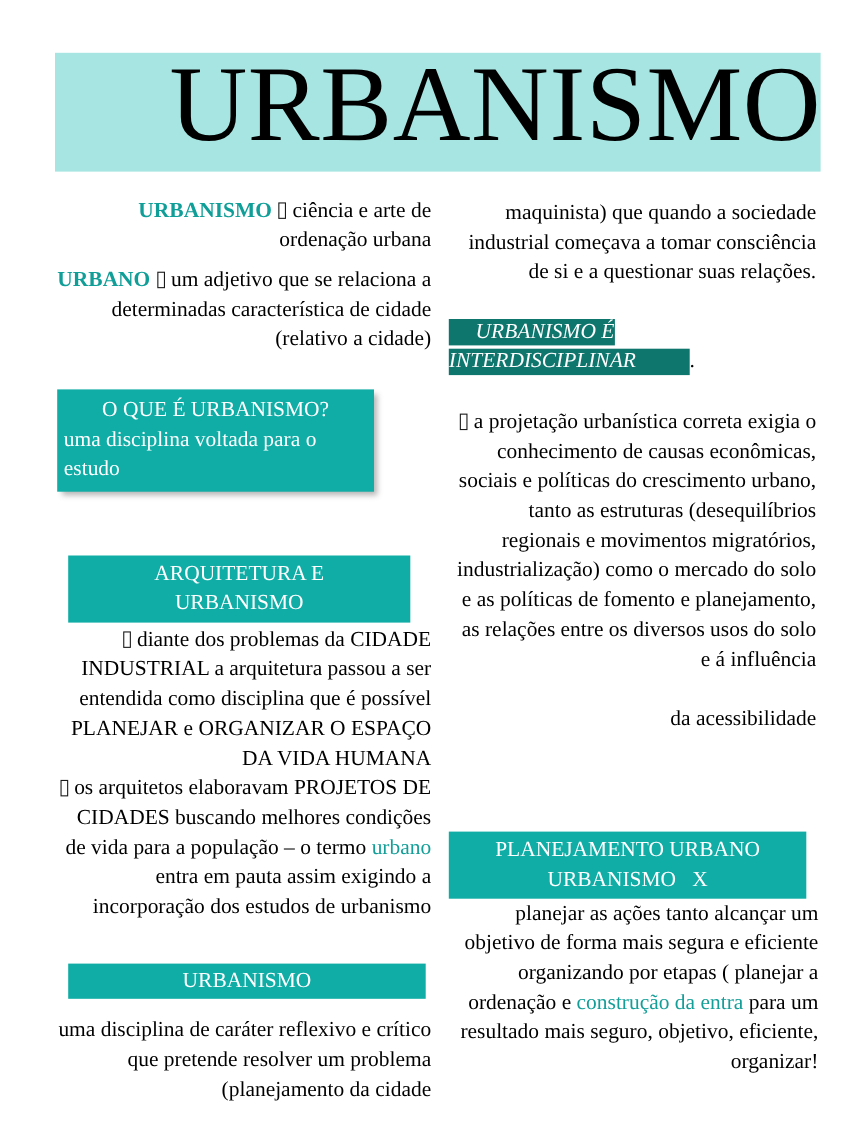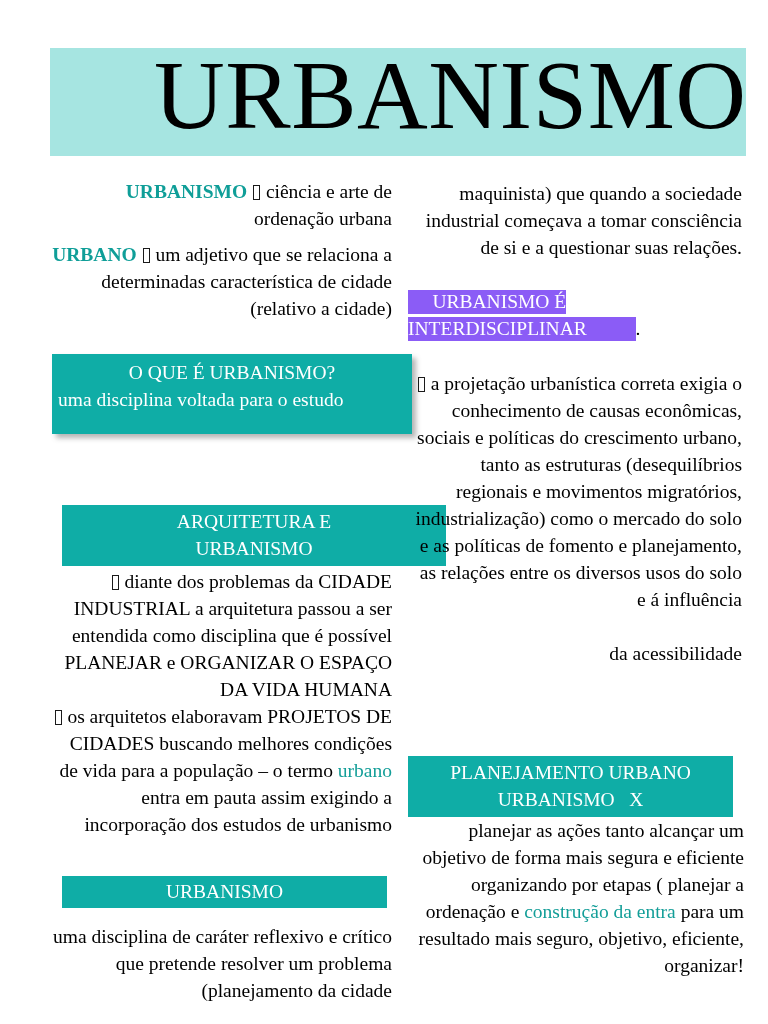--- a/index.html
+++ b/index.html
@@ -92,30 +92,30 @@
     font-size: 19.5px;
     line-height: 27px;
     white-space: pre-wrap;
   }
   .teal-box .bx-line.center { text-align: center; }
 
   .box-oque {
     position: absolute;
     left: 0px;
     top: 176px;
-    width: 360px;
-    padding: 5px 6px 21px 6px;
+    width: 288px;
+    padding: 5px 6px 7px 6px;
     box-shadow: 4px 4px 5px rgba(90,90,90,0.45);
   }
 
   .hdr-arq {
     position: absolute;
     left: 10px;
     top: 327px;
-    width: 384px;
+    width: 311px;
     padding: 3px 4px 4px 4px;
   }
 
   .hdr-urb {
     position: absolute;
     left: 10px;
     top: 698px;
     width: 325px;
     padding: 2px 4px 3px 4px;
   }
@@ -135,23 +135,24 @@
     top: 108px;
     width: 334px;
   }
   .hl-line {
     font-size: 19.5px;
     line-height: 27px;
     white-space: pre;
     display: block;
   }
   .hl {
-    background: #8b5cf6;
+    background: #0f766e;
     color: #ffffff;
     padding: 1px 0 2px 0;
+    font-style: italic;
   }
   .hl-dot {
     color: #000000;
   }
 
   
   .after-arq { position: absolute; left: 0px; top: 390px; width: 340px; }
   .after-urb { position: absolute; left: 0px; top: 745px; width: 340px; }
   .after-int { position: absolute; left: 0px; top: 190px; width: 334px; }
   .after-upu { position: absolute; left: 0px; top: 637px; width: 336px; }

